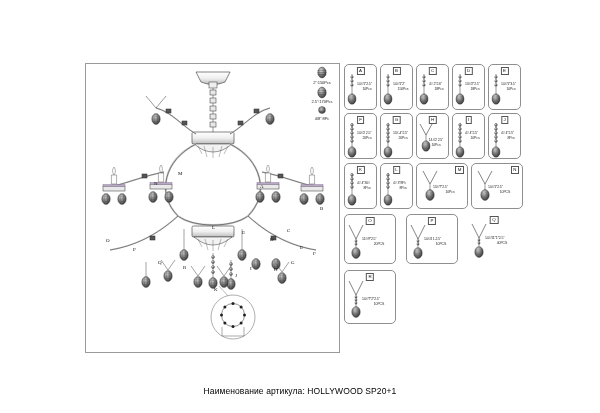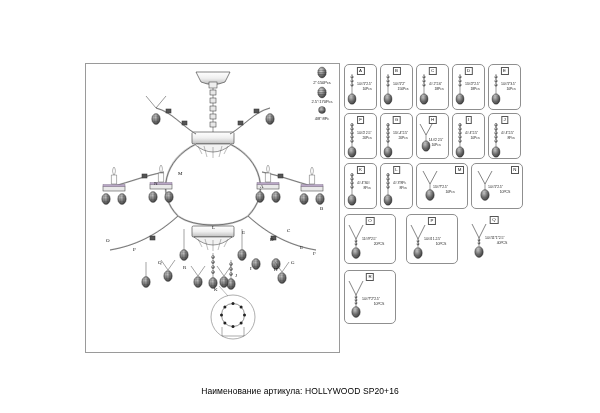--- a/index.html
+++ b/index.html
@@ -625,15 +625,15 @@
         </svg>
         <div class="spec" style="top:26px;">
           <span>14#/7*2*2.5"</span>
           <span class="qty">10PCS</span>
         </div>
       </div>
     </div>
 
   </div>
 
-  <div class="caption">Наименование артикула: HOLLYWOOD SP20+16</div>
+  <div class="caption">Наименование артикула: HOLLYWOOD SP20+1</div>
 
 </div>
 
 </body></html>

